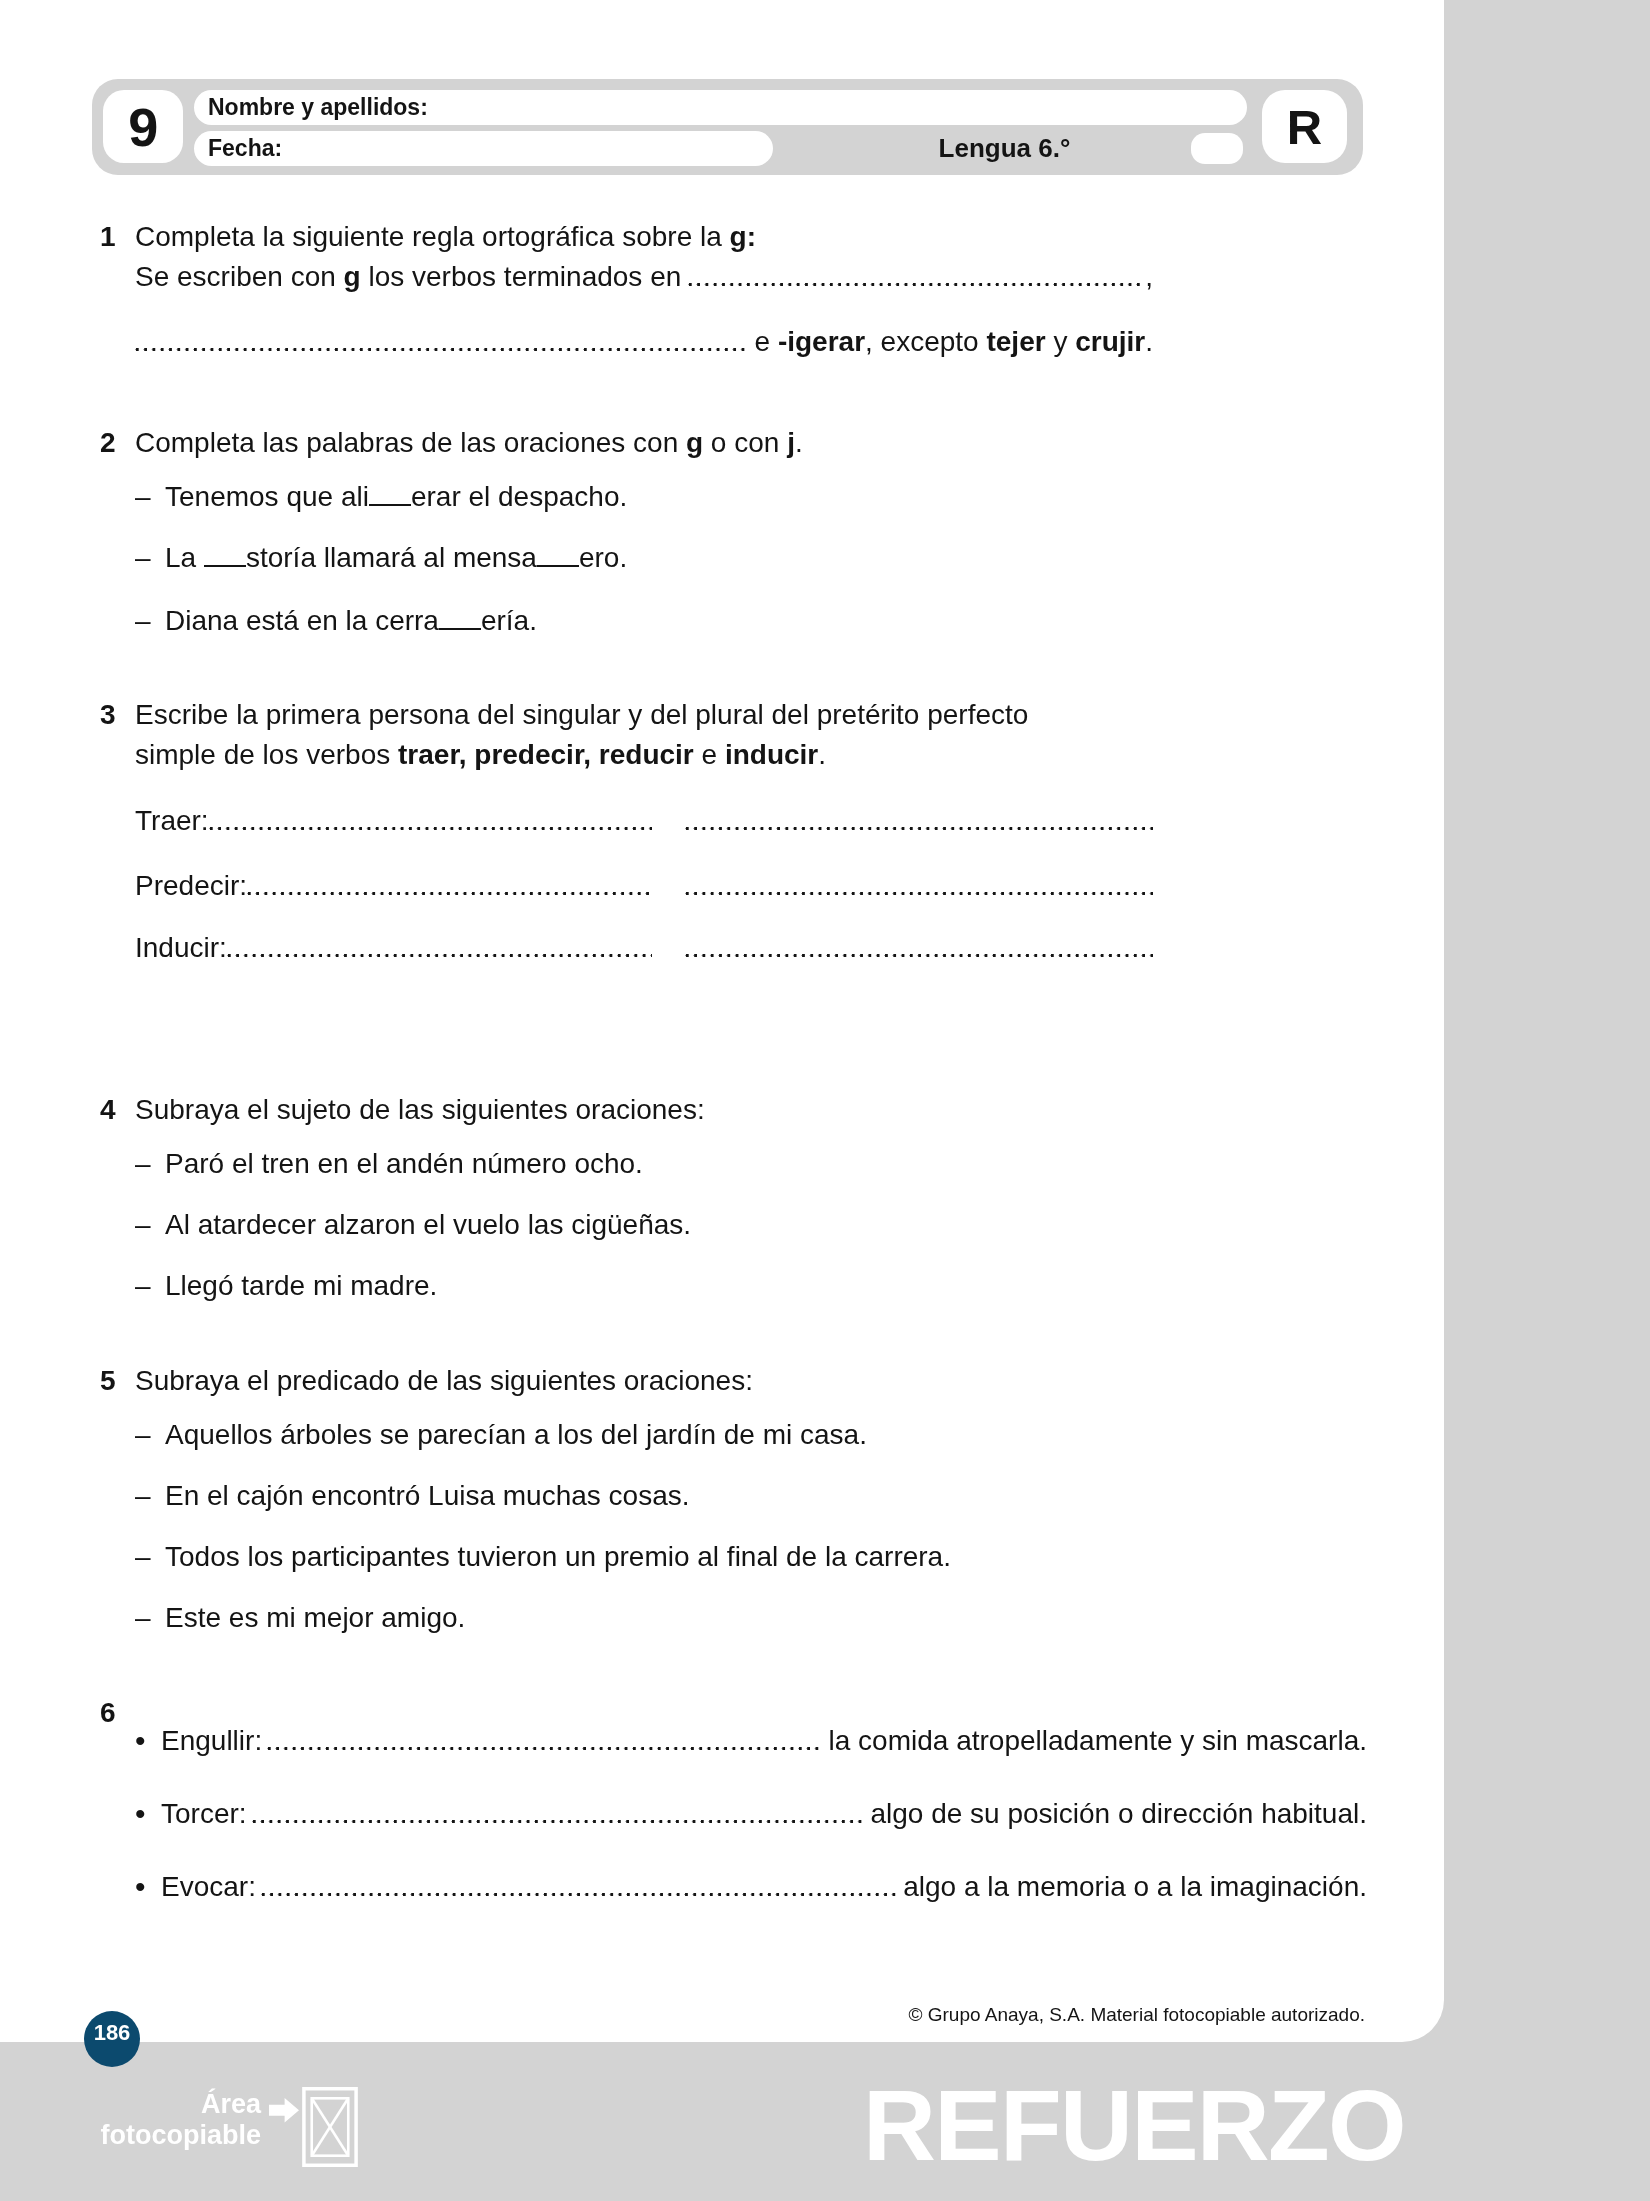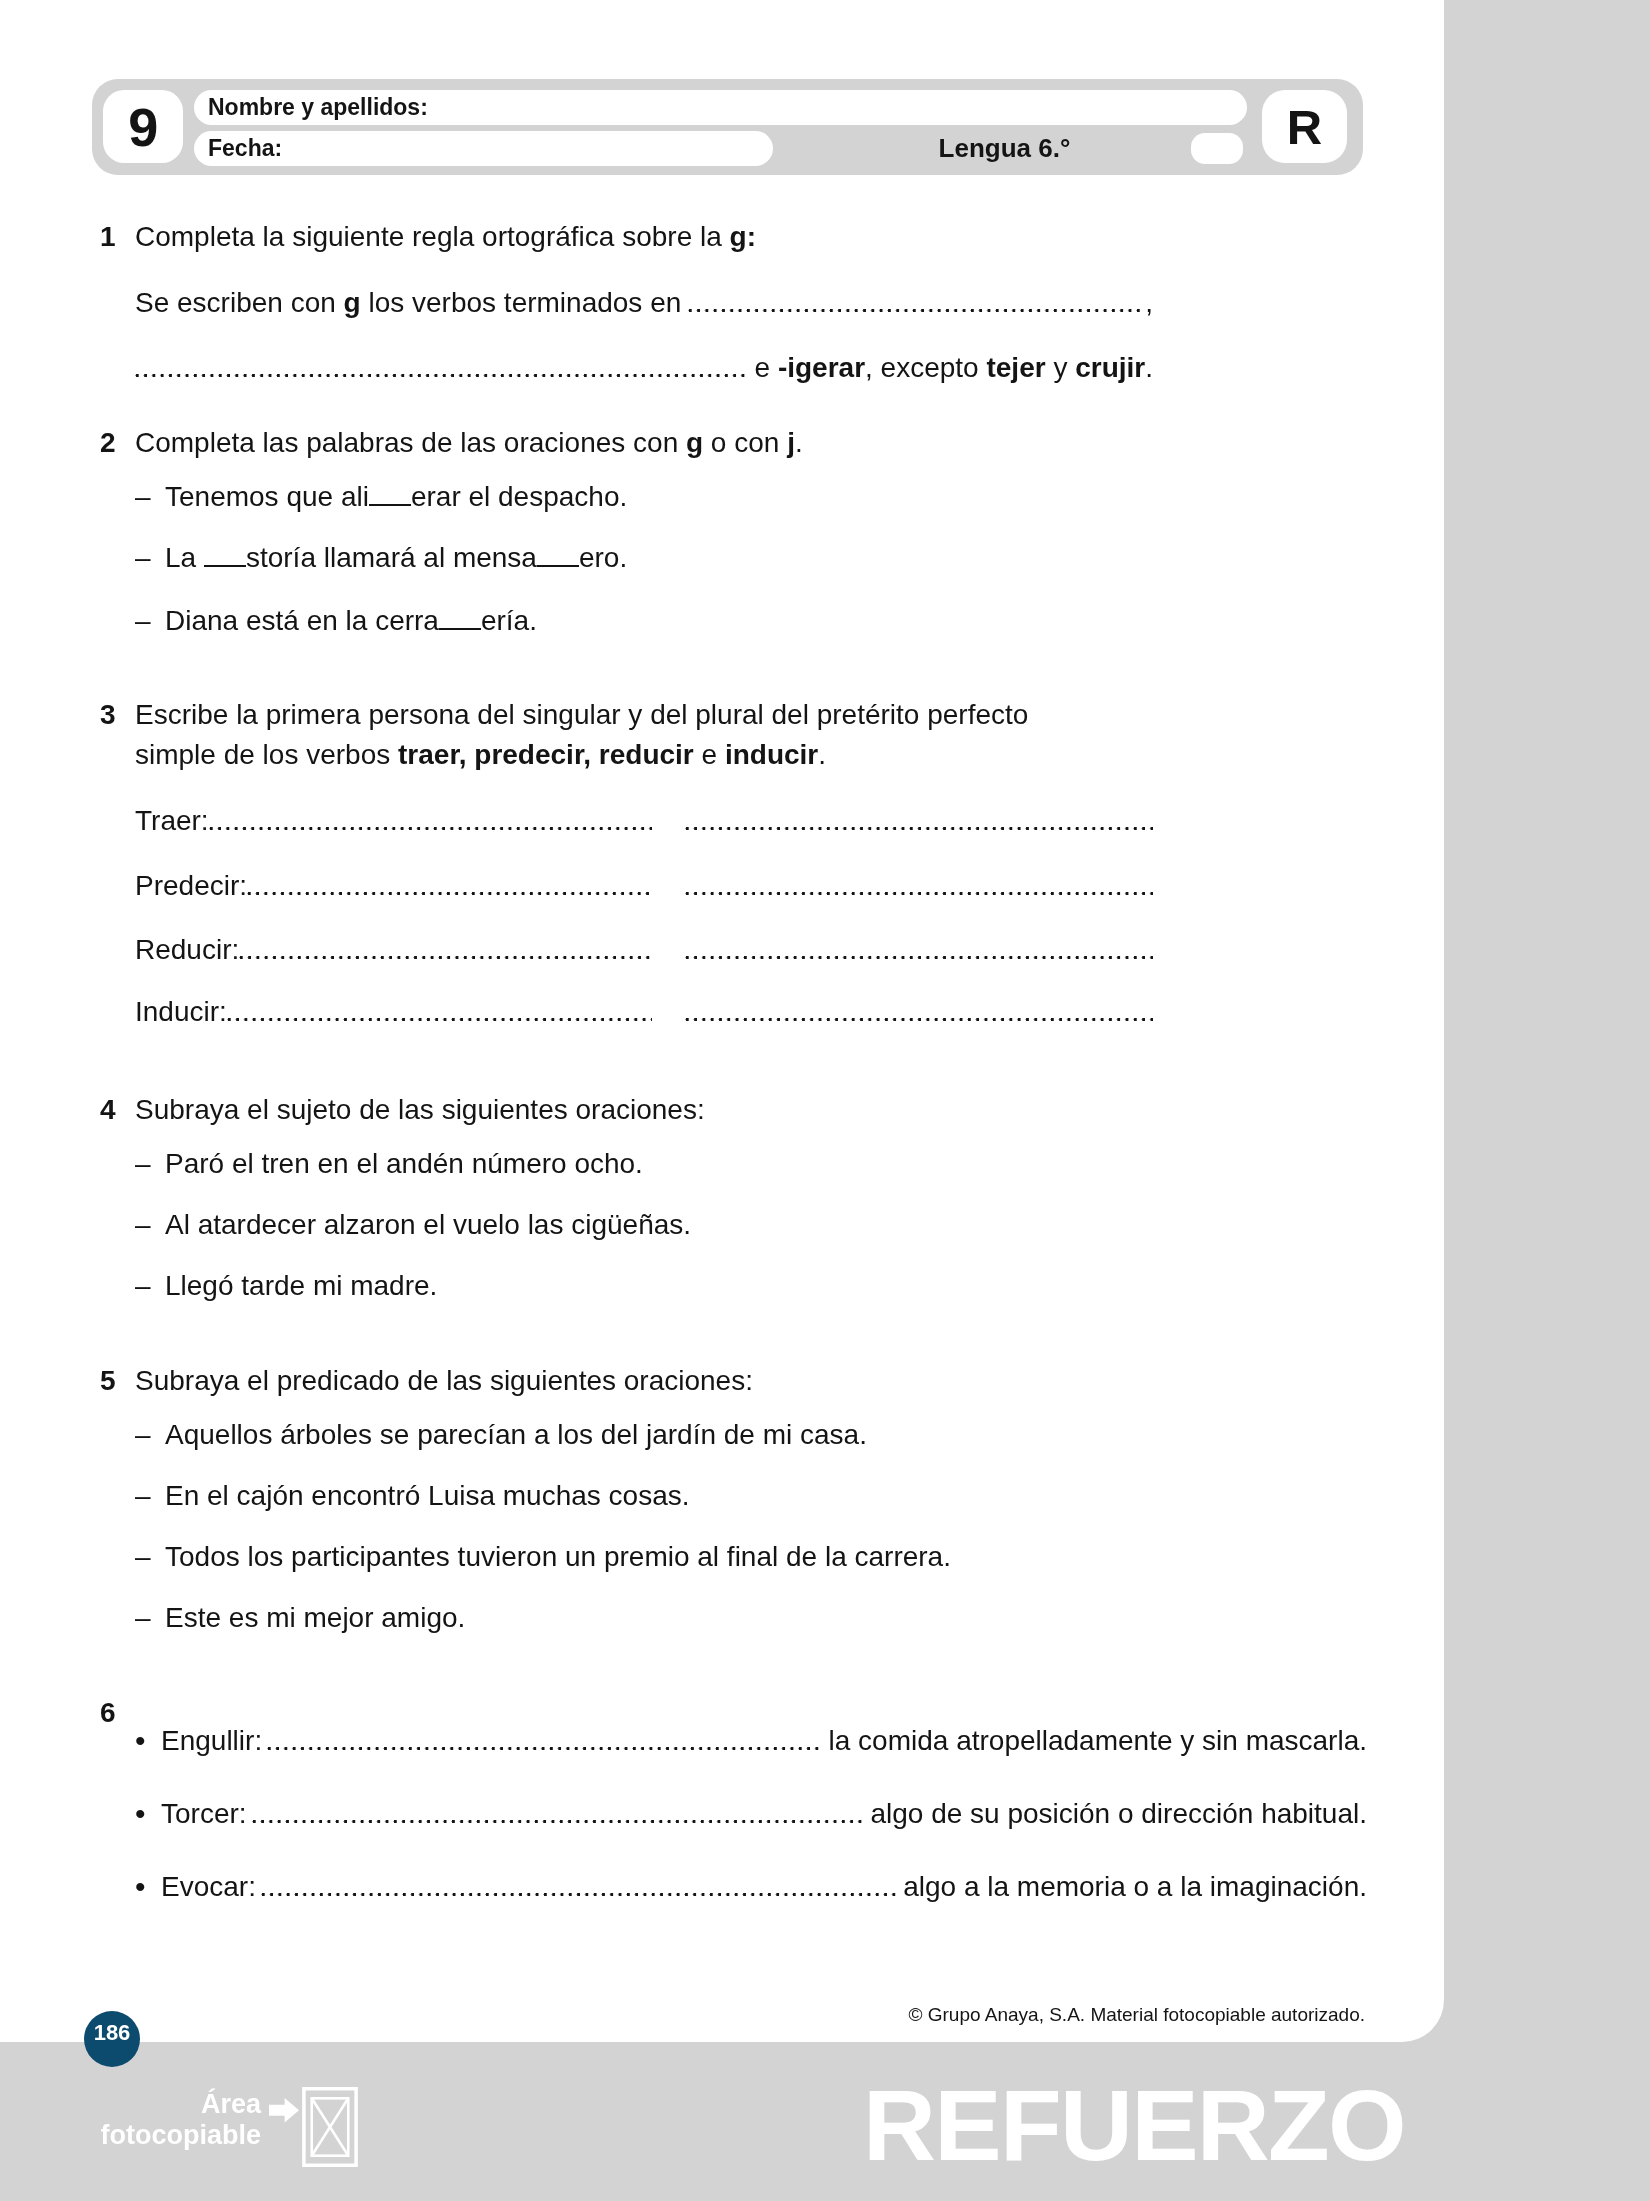--- a/index.html
+++ b/index.html
@@ -70,21 +70,21 @@
     <div class="hbox letter-box">
       <span>R</span>
     </div>
   </div>
 
   <div class="q" style="top:217px;width:1018px;">
     <div>
       <span class="qnum">1</span>
       <span class="runs"><span>Completa la siguiente regla ortográfica sobre la </span><b>g:</b></span>
     </div>
-    <div class="fl" style="margin-top:26px;justify-content:flex-end;">
+    <div class="fl" style="margin-top:0;justify-content:flex-end;">
       <span class="runs" style="margin-right:7px;"><span>Se escriben con </span><b>g</b><span> los verbos terminados en</span></span>
       <span class="dots"></span>
       <span class="comma">,</span>
     </div>
     <div class="fl" style="margin-top:24.5px;">
       <span class="dots"></span>
       <span class="runs" style="margin-left:7px;"><span>e </span><b>-igerar</b><span>, excepto </span><b>tejer</b><span> y </span><b>crujir</b><span>.</span></span>
     </div>
   </div>
 
@@ -116,26 +116,20 @@
       <span class="runs"><span>simple de los verbos </span><b>traer,</b><span> </span><b>predecir,</b><span> </span><b>reducir</b><span> e </span><b>inducir</b><span>.</span></span>
     </div>
     <div class="fl" style="margin-top:26px;">
       <span class="lbl">Traer:</span>
       <span class="dots"></span>
       <span class="gap38"></span>
       <span class="dots dots-fixed" style="width:468px;"></span>
     </div>
     <div class="fl" style="margin-top:24.5px;">
       <span class="lbl">Predecir:</span>
-      <span class="dots"></span>
-      <span class="gap38"></span>
-      <span class="dots dots-fixed" style="width:468px;"></span>
-    </div>
-    <div class="fl" style="margin-top:24.5px;">
-      <span class="lbl">Reducir:</span>
       <span class="dots"></span>
       <span class="gap38"></span>
       <span class="dots dots-fixed" style="width:468px;"></span>
     </div>
     <div class="fl" style="margin-top:22px;">
       <span class="lbl">Inducir:</span>
       <span class="dots"></span>
       <span class="gap38"></span>
       <span class="dots dots-fixed" style="width:468px;"></span>
     </div>

